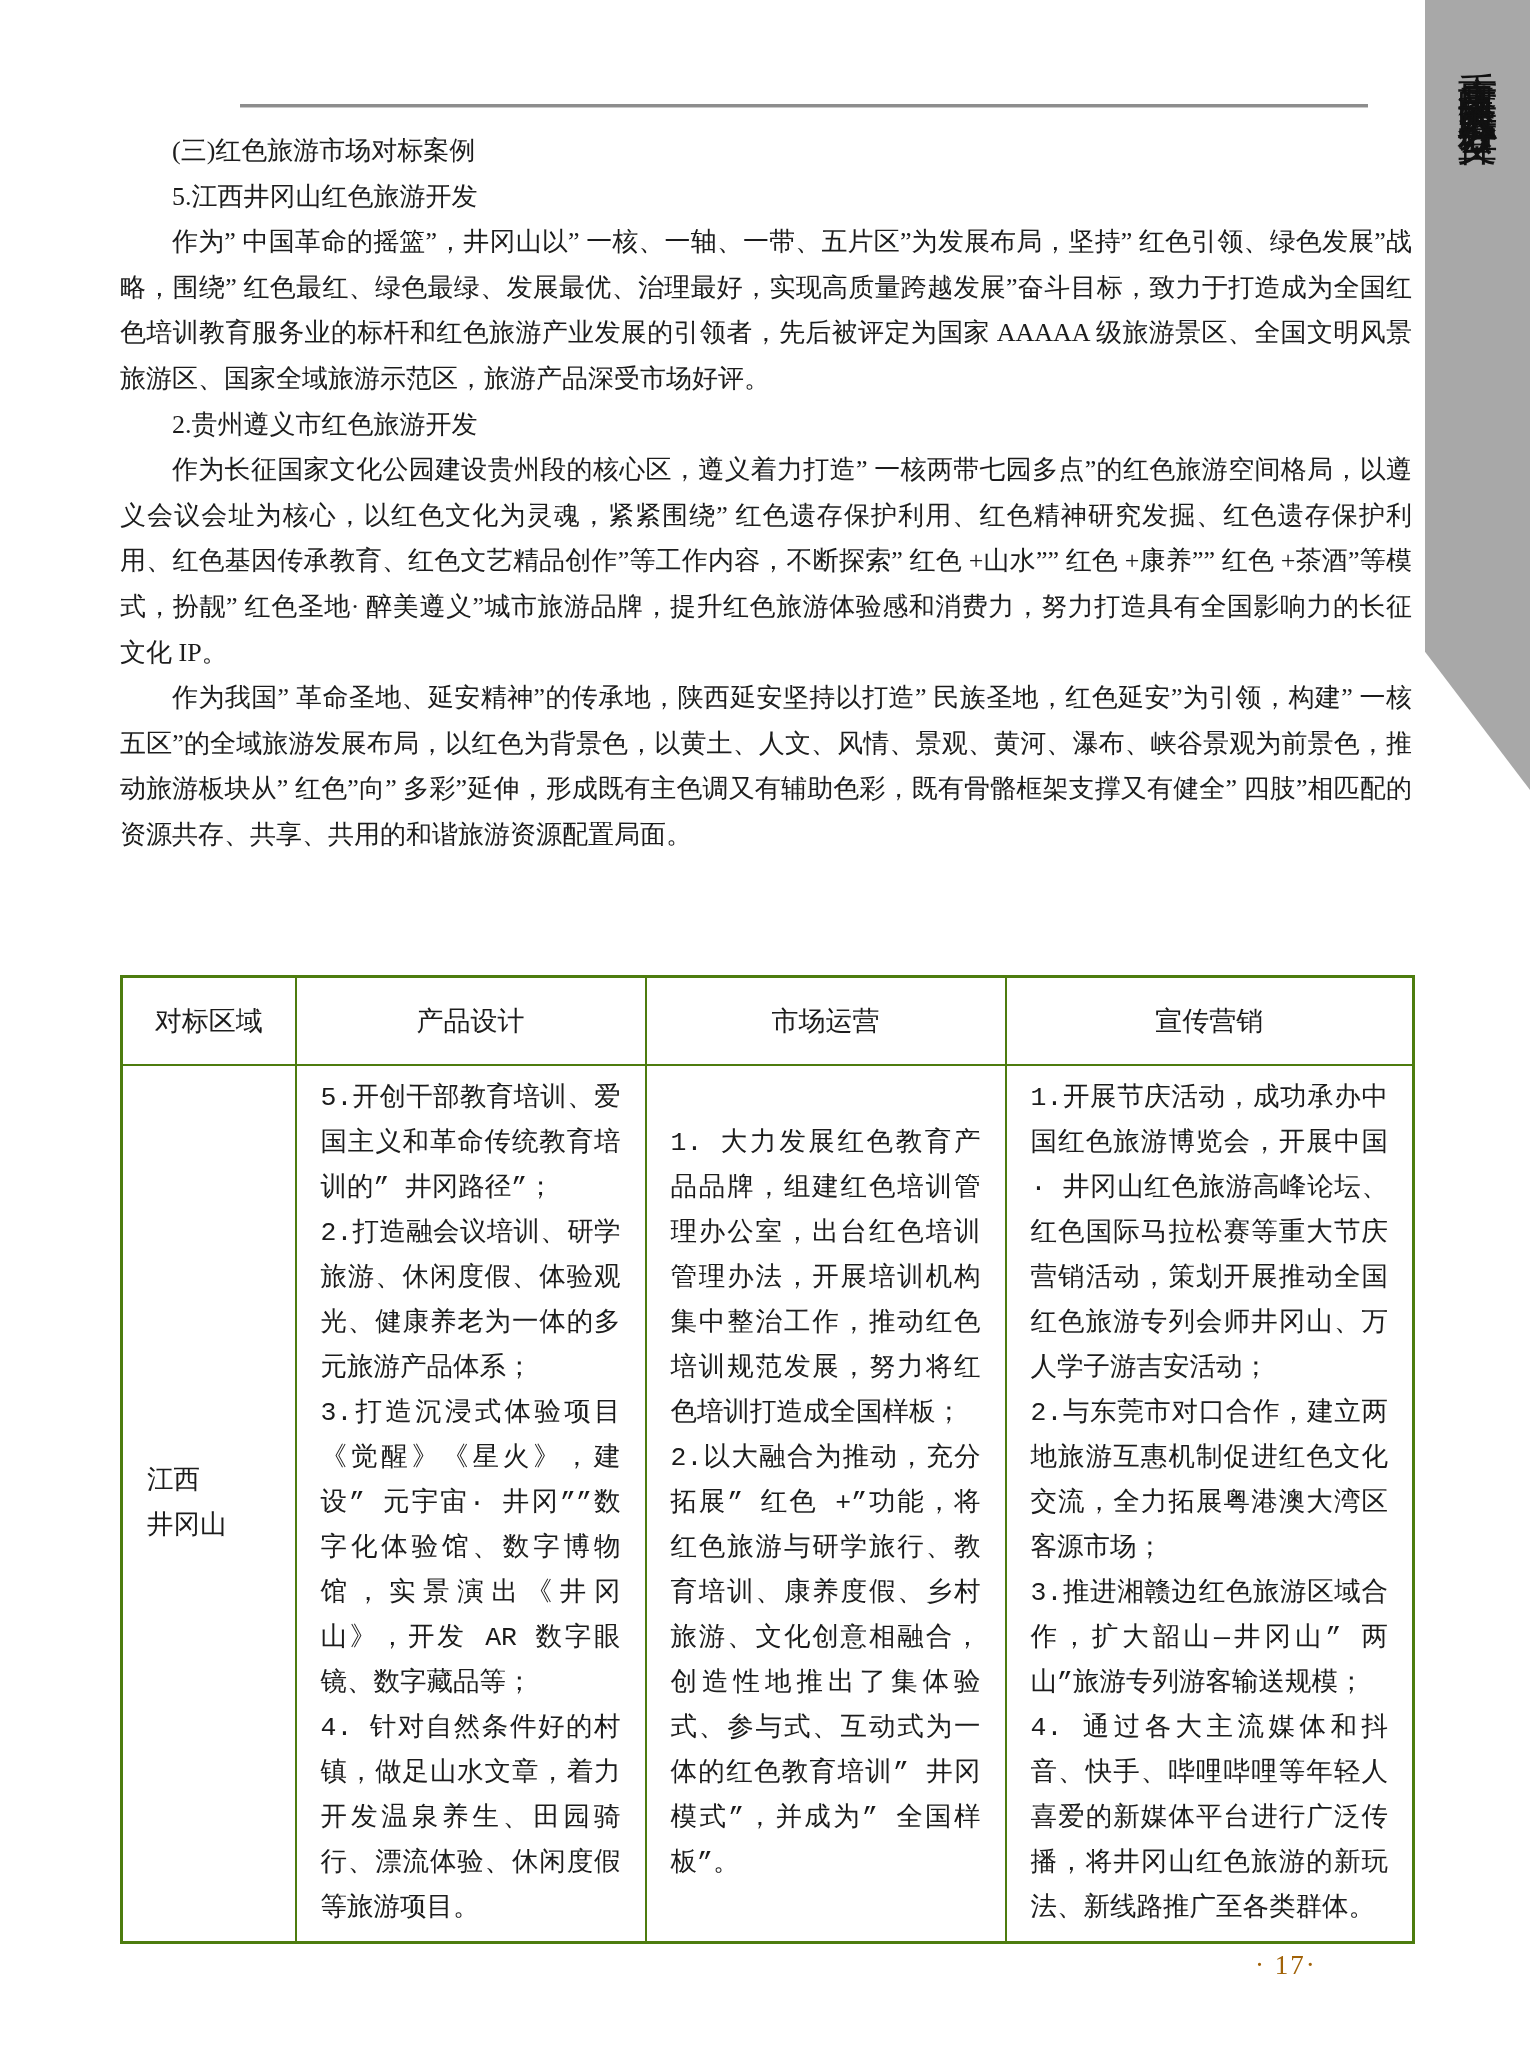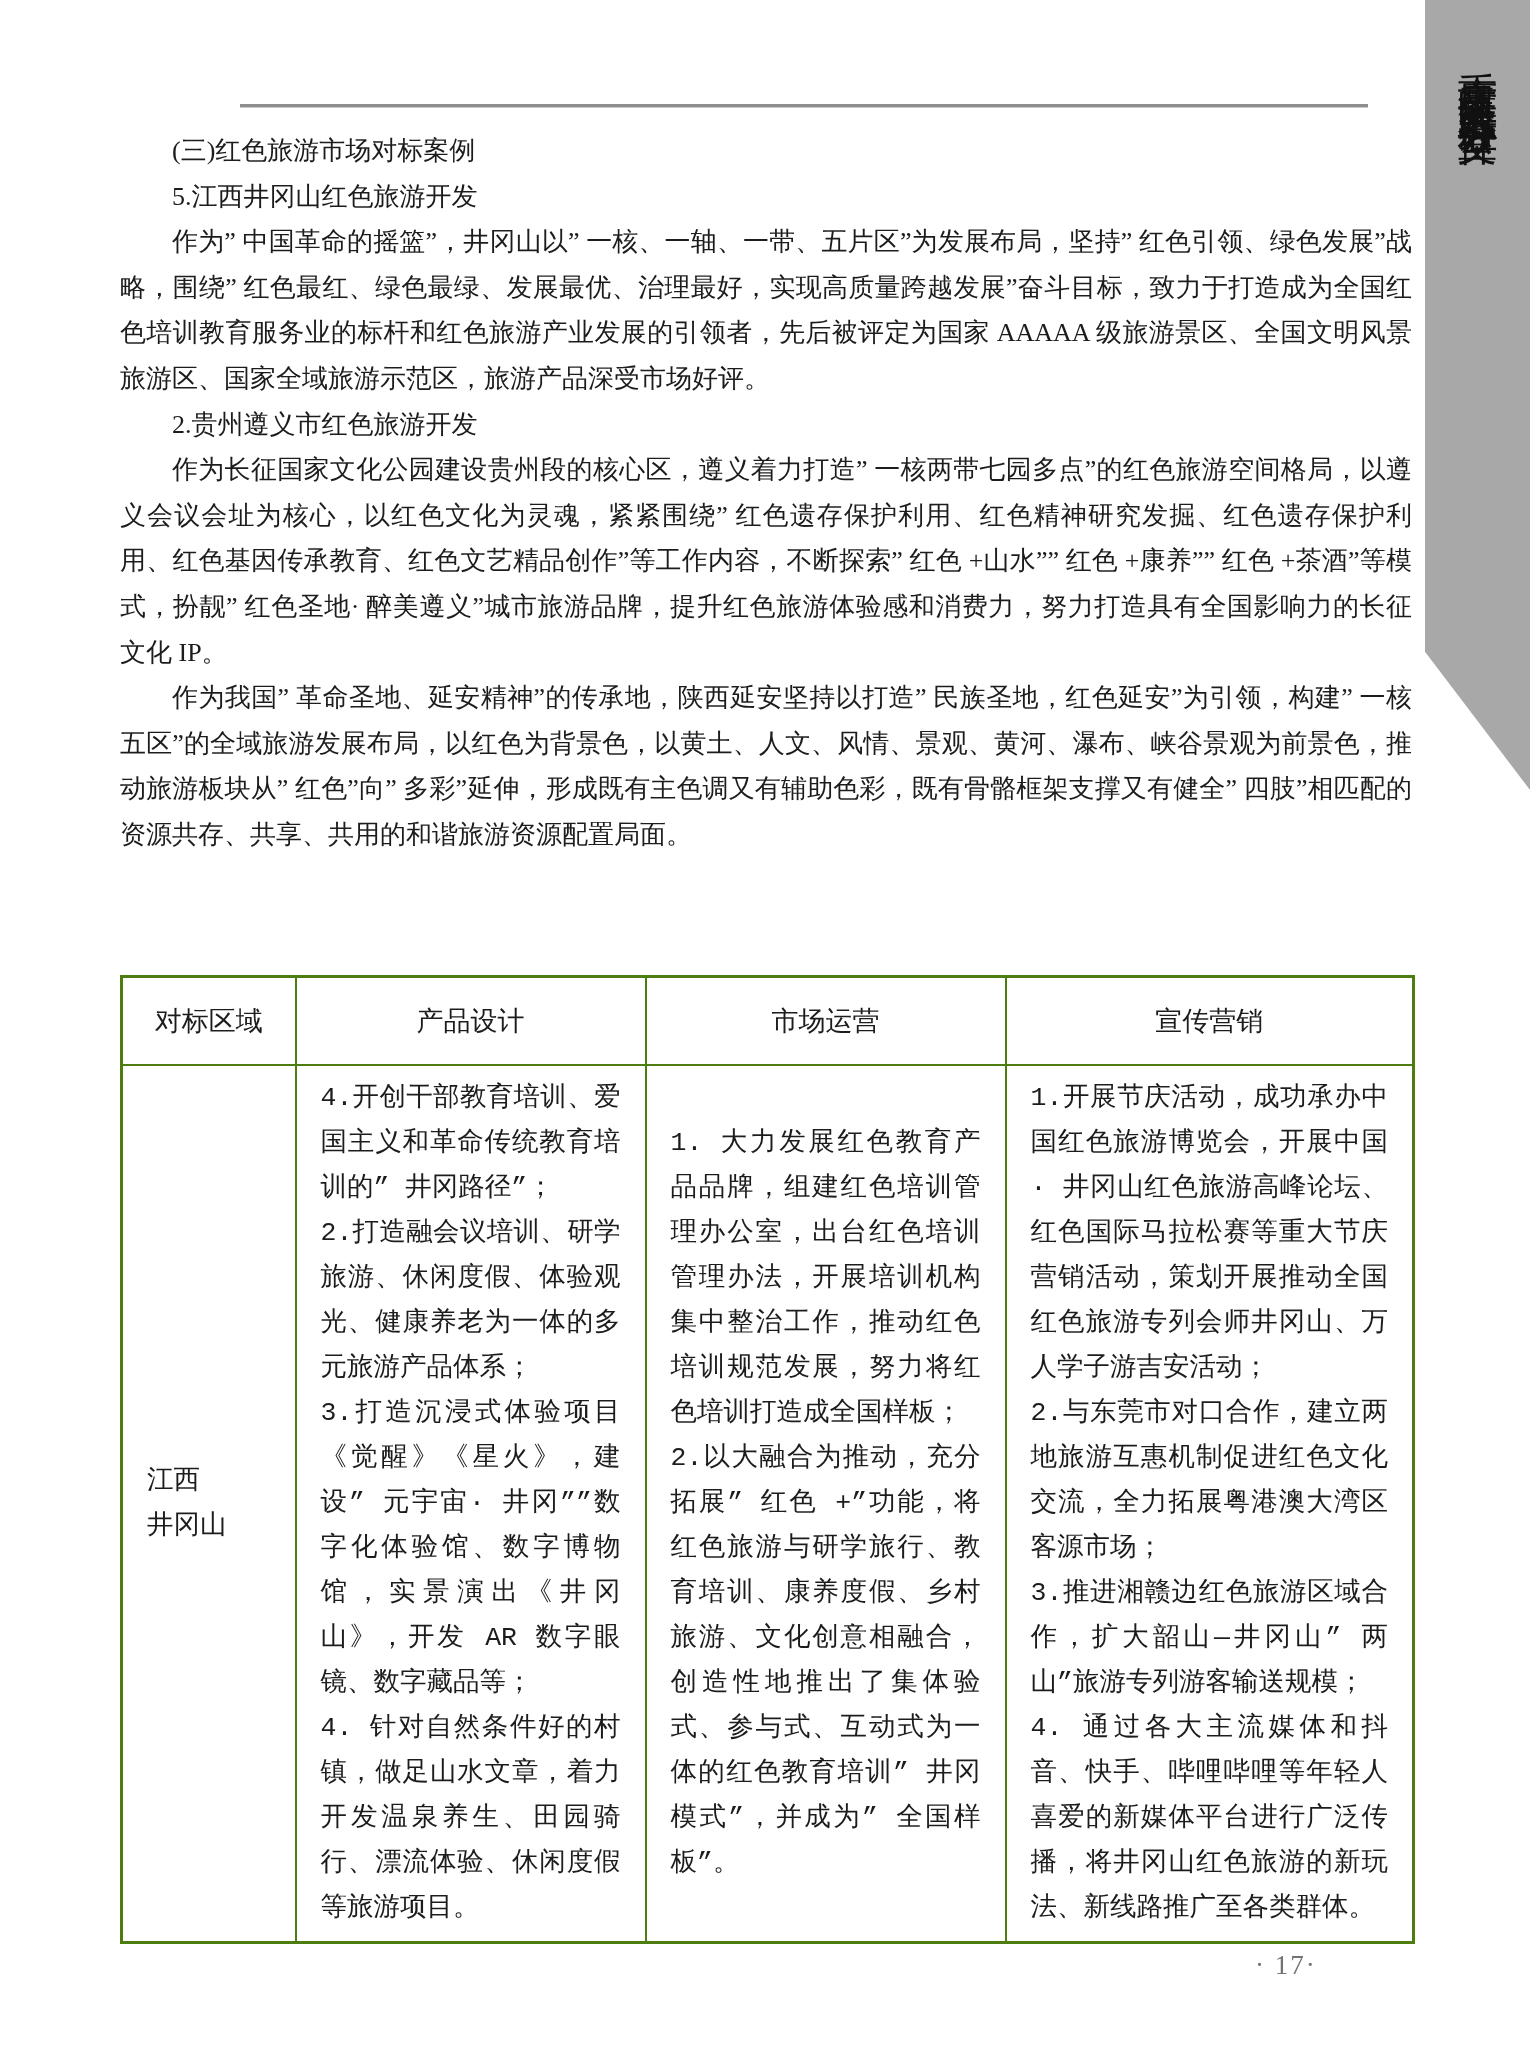--- a/index.html
+++ b/index.html
@@ -98,21 +98,21 @@
     white-space:pre-line;
     line-height:50px;
     padding:0;
   }
   table.benchmark td p{margin:0;}
   
   .page-number{
     position:absolute; top:1950px; left:1255px;
     font-size:27px;
     letter-spacing:2px;
-    color:#737373;
+    color:#a16207;
   }
 </style>
 </head>
 <body>
 
 <div class="page">
 
   <div class="header-rule"></div>
 
   <div class="ribbon">
@@ -141,21 +141,21 @@
         <th>产品设计</th>
         <th>市场运营</th>
         <th>宣传营销</th>
       </tr>
     </thead>
     <tbody>
       <tr>
         <td class="region-cell">江西
 井冈山</td>
         <td>
-          <p>4.开创干部教育培训、爱国主义和革命传统教育培训的” 井冈路径”；</p>
+          <p>5.开创干部教育培训、爱国主义和革命传统教育培训的” 井冈路径”；</p>
           <p>2.打造融会议培训、研学旅游、休闲度假、体验观光、健康养老为一体的多元旅游产品体系；</p>
           <p>3.打造沉浸式体验项目《觉醒》《星火》，建设” 元宇宙· 井冈””数字化体验馆、数字博物馆，实景演出《井冈山》，开发 AR 数字眼镜、数字藏品等；</p>
           <p>4. 针对自然条件好的村镇，做足山水文章，着力开发温泉养生、田园骑行、漂流体验、休闲度假等旅游项目。</p>
         </td>
         <td>
           <p>1. 大力发展红色教育产品品牌，组建红色培训管理办公室，出台红色培训管理办法，开展培训机构集中整治工作，推动红色培训规范发展，努力将红色培训打造成全国样板；</p>
           <p>2.以大融合为推动，充分拓展” 红色 +”功能，将红色旅游与研学旅行、教育培训、康养度假、乡村旅游、文化创意相融合，创造性地推出了集体验式、参与式、互动式为一体的红色教育培训” 井冈模式”，并成为” 全国样板”。</p>
         </td>
         <td>
           <p>1.开展节庆活动，成功承办中国红色旅游博览会，开展中国· 井冈山红色旅游高峰论坛、红色国际马拉松赛等重大节庆营销活动，策划开展推动全国红色旅游专列会师井冈山、万人学子游吉安活动；</p>

